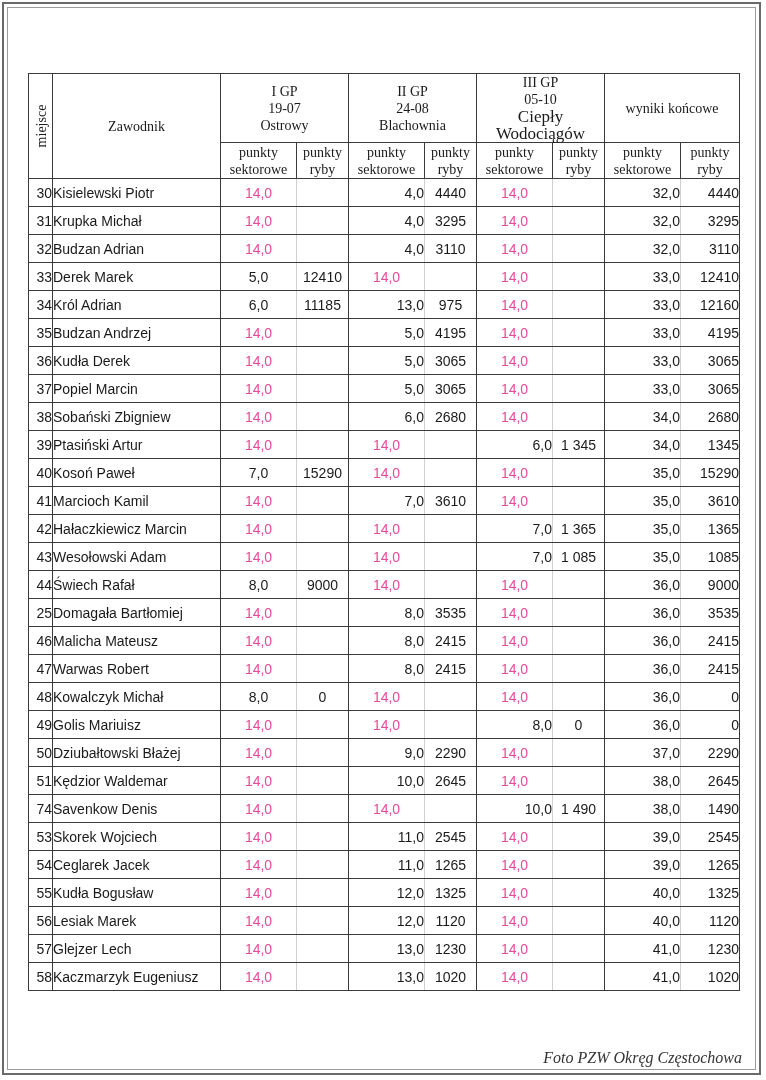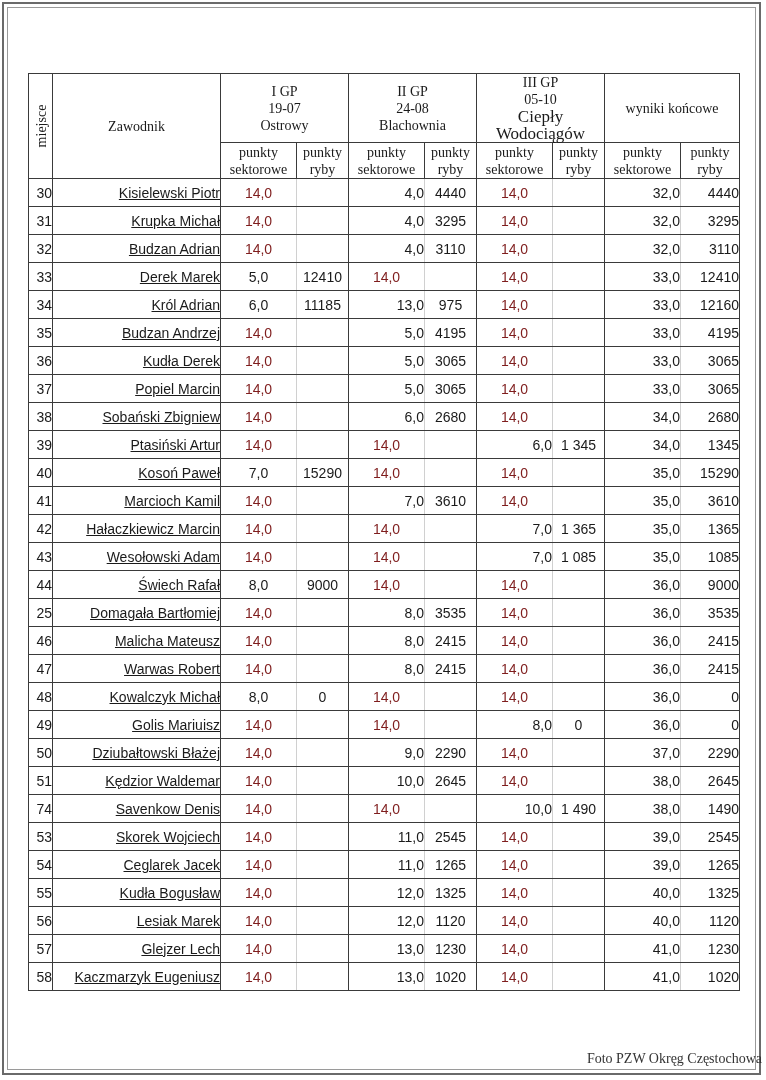--- a/index.html
+++ b/index.html
@@ -17,25 +17,25 @@
   .hdr-sub { height: 36px; line-height: 17px; }
   .rot-wrap { height: 96px; position: relative; }
   .rot { position: absolute; left: 50%; top: 50%; transform: translate(-50%,-50%) rotate(-90deg);
          white-space: nowrap; font-size: 14px; }
   .small { font-size: 17px; }
   tbody tr { height: 28px; }
   tbody td { line-height: 20px; white-space: nowrap; overflow: hidden; }
   tbody td.thin-l { border-left: 1px solid #d0d0d0; }
   tbody td.thin-r { border-right: 1px solid #d0d0d0; }
   td.num { text-align: right; padding-right: 4px; }
-  td.name { padding-left: 4px; text-align: right; text-decoration: underline; }
+  td.name { padding-left: 4px; text-align: left; }
   td.c { text-align: center; }
-  .red { color: #7f1d1d; }
-  .credit { position: absolute; right: 4px; bottom: 13px; font-family: "Liberation Serif", serif;
-            font-size: 14px; color: #333; }
+  .red { color: #ec4899; }
+  .credit { position: absolute; right: 24px; bottom: 13px; font-family: "Liberation Serif", serif;
+            font-style: italic; font-size: 16px; color: #333; }
 </style>
 </head>
 <body>
 
 <div class="frame-outer"></div>
 <div class="frame-inner"></div>
 
 <table class="results">
   <colgroup>
     <col style="width:24px">

